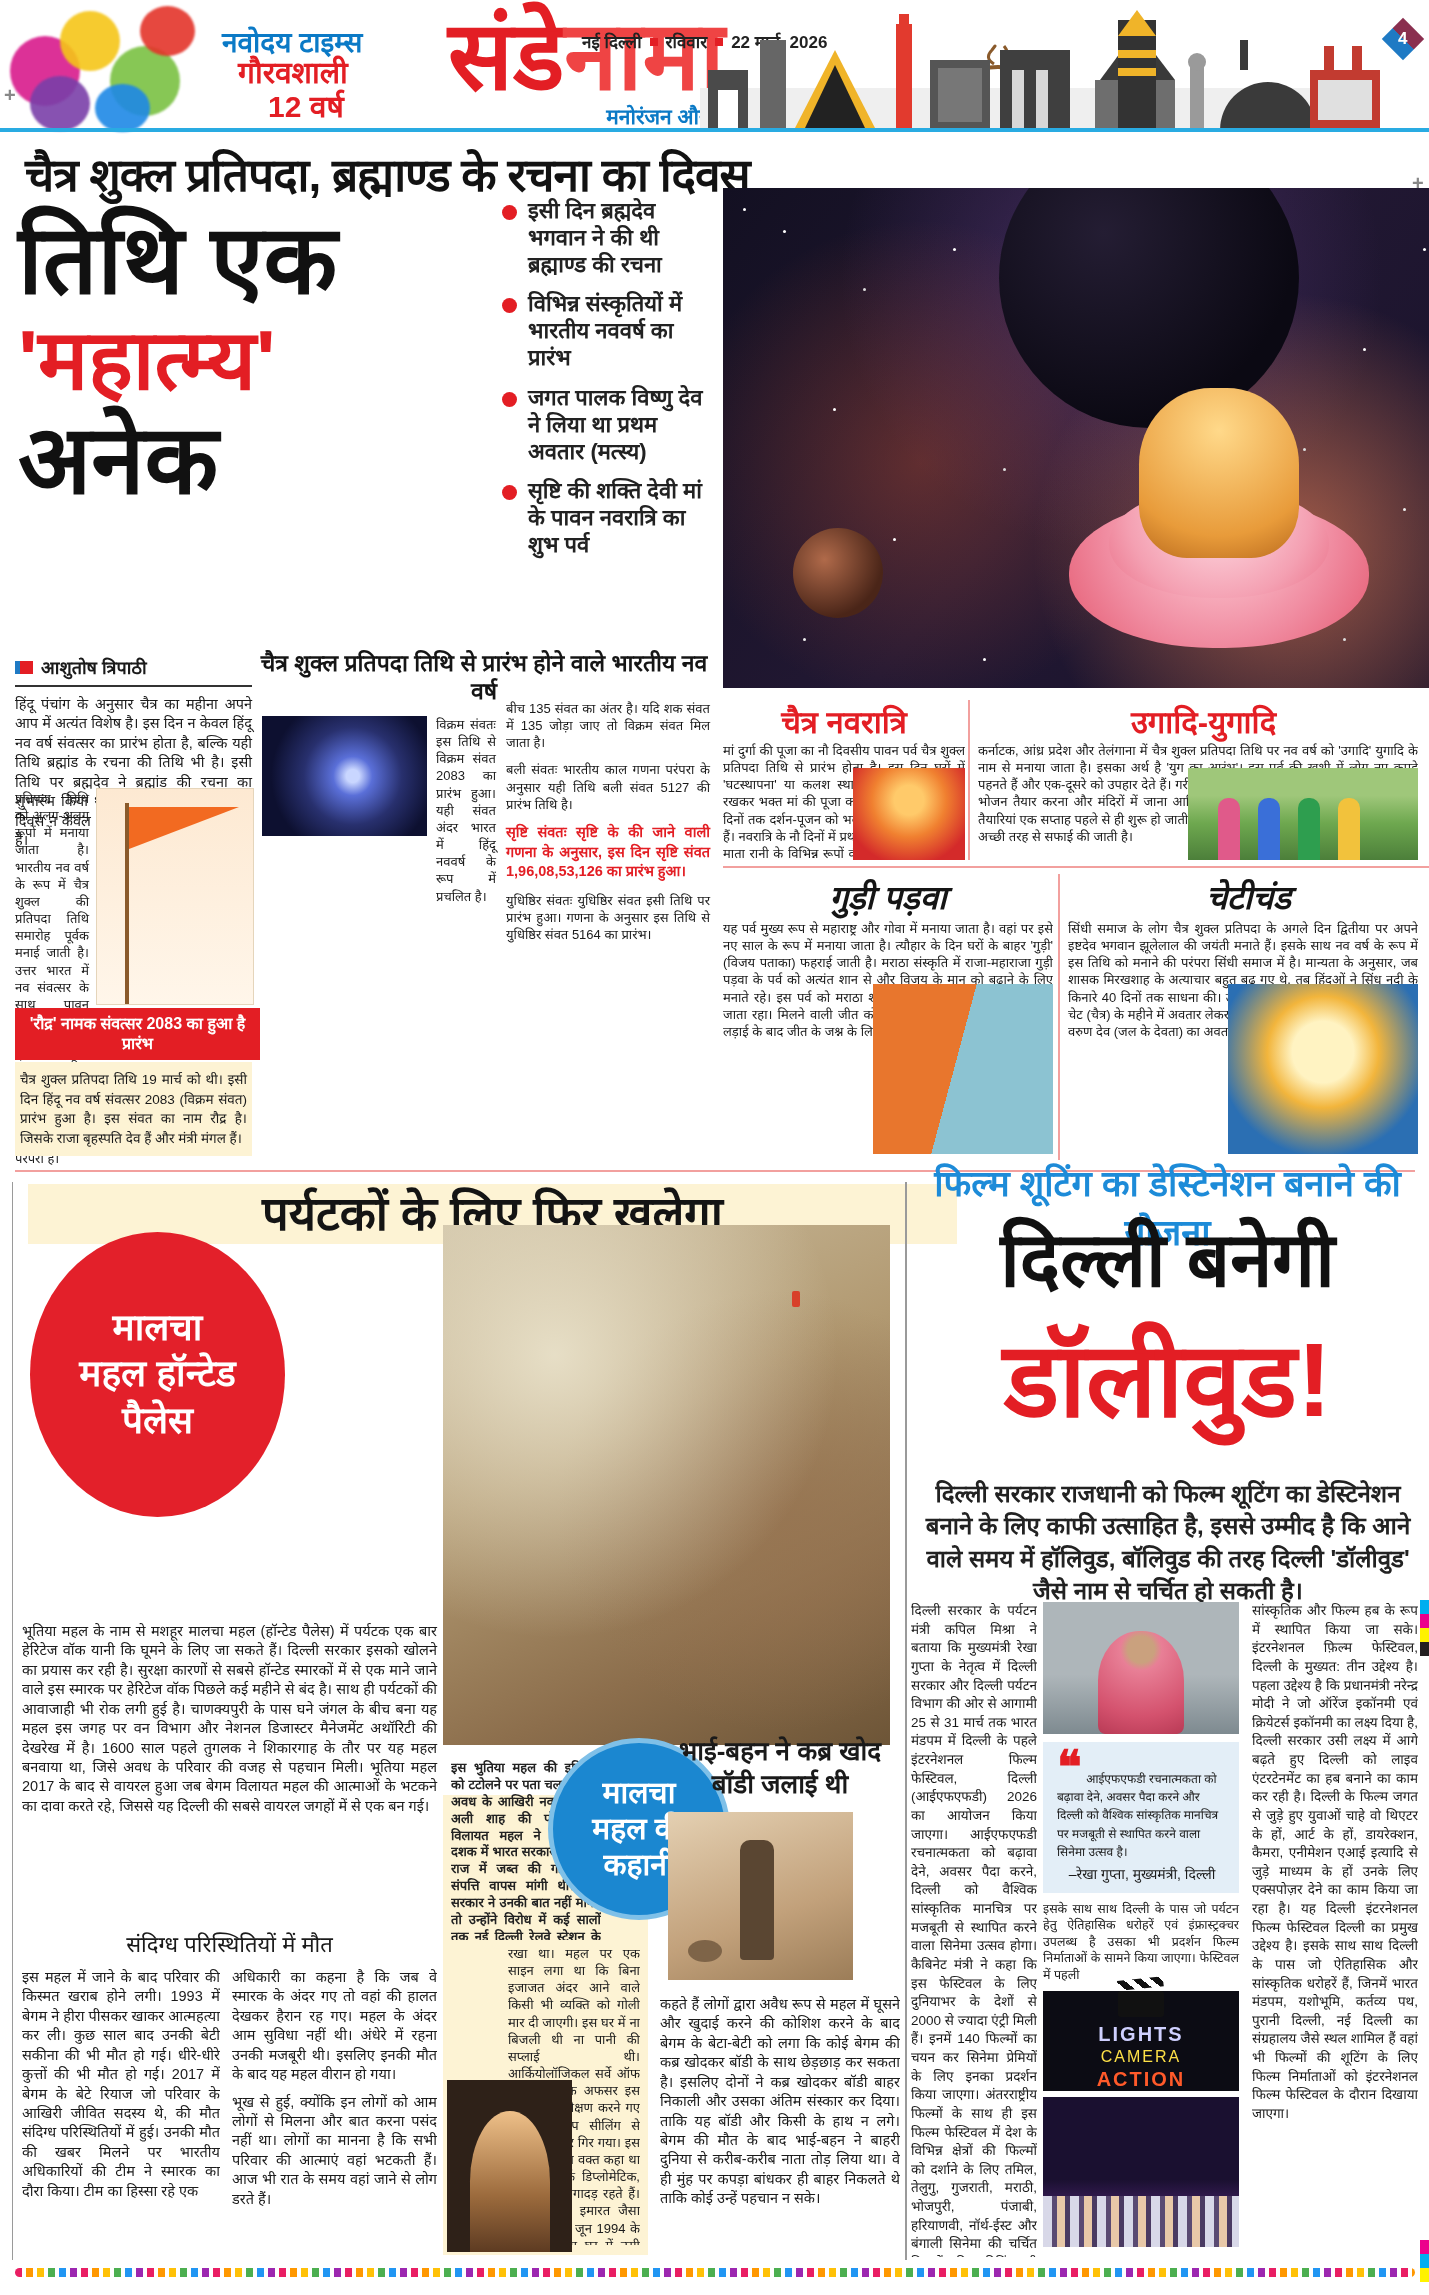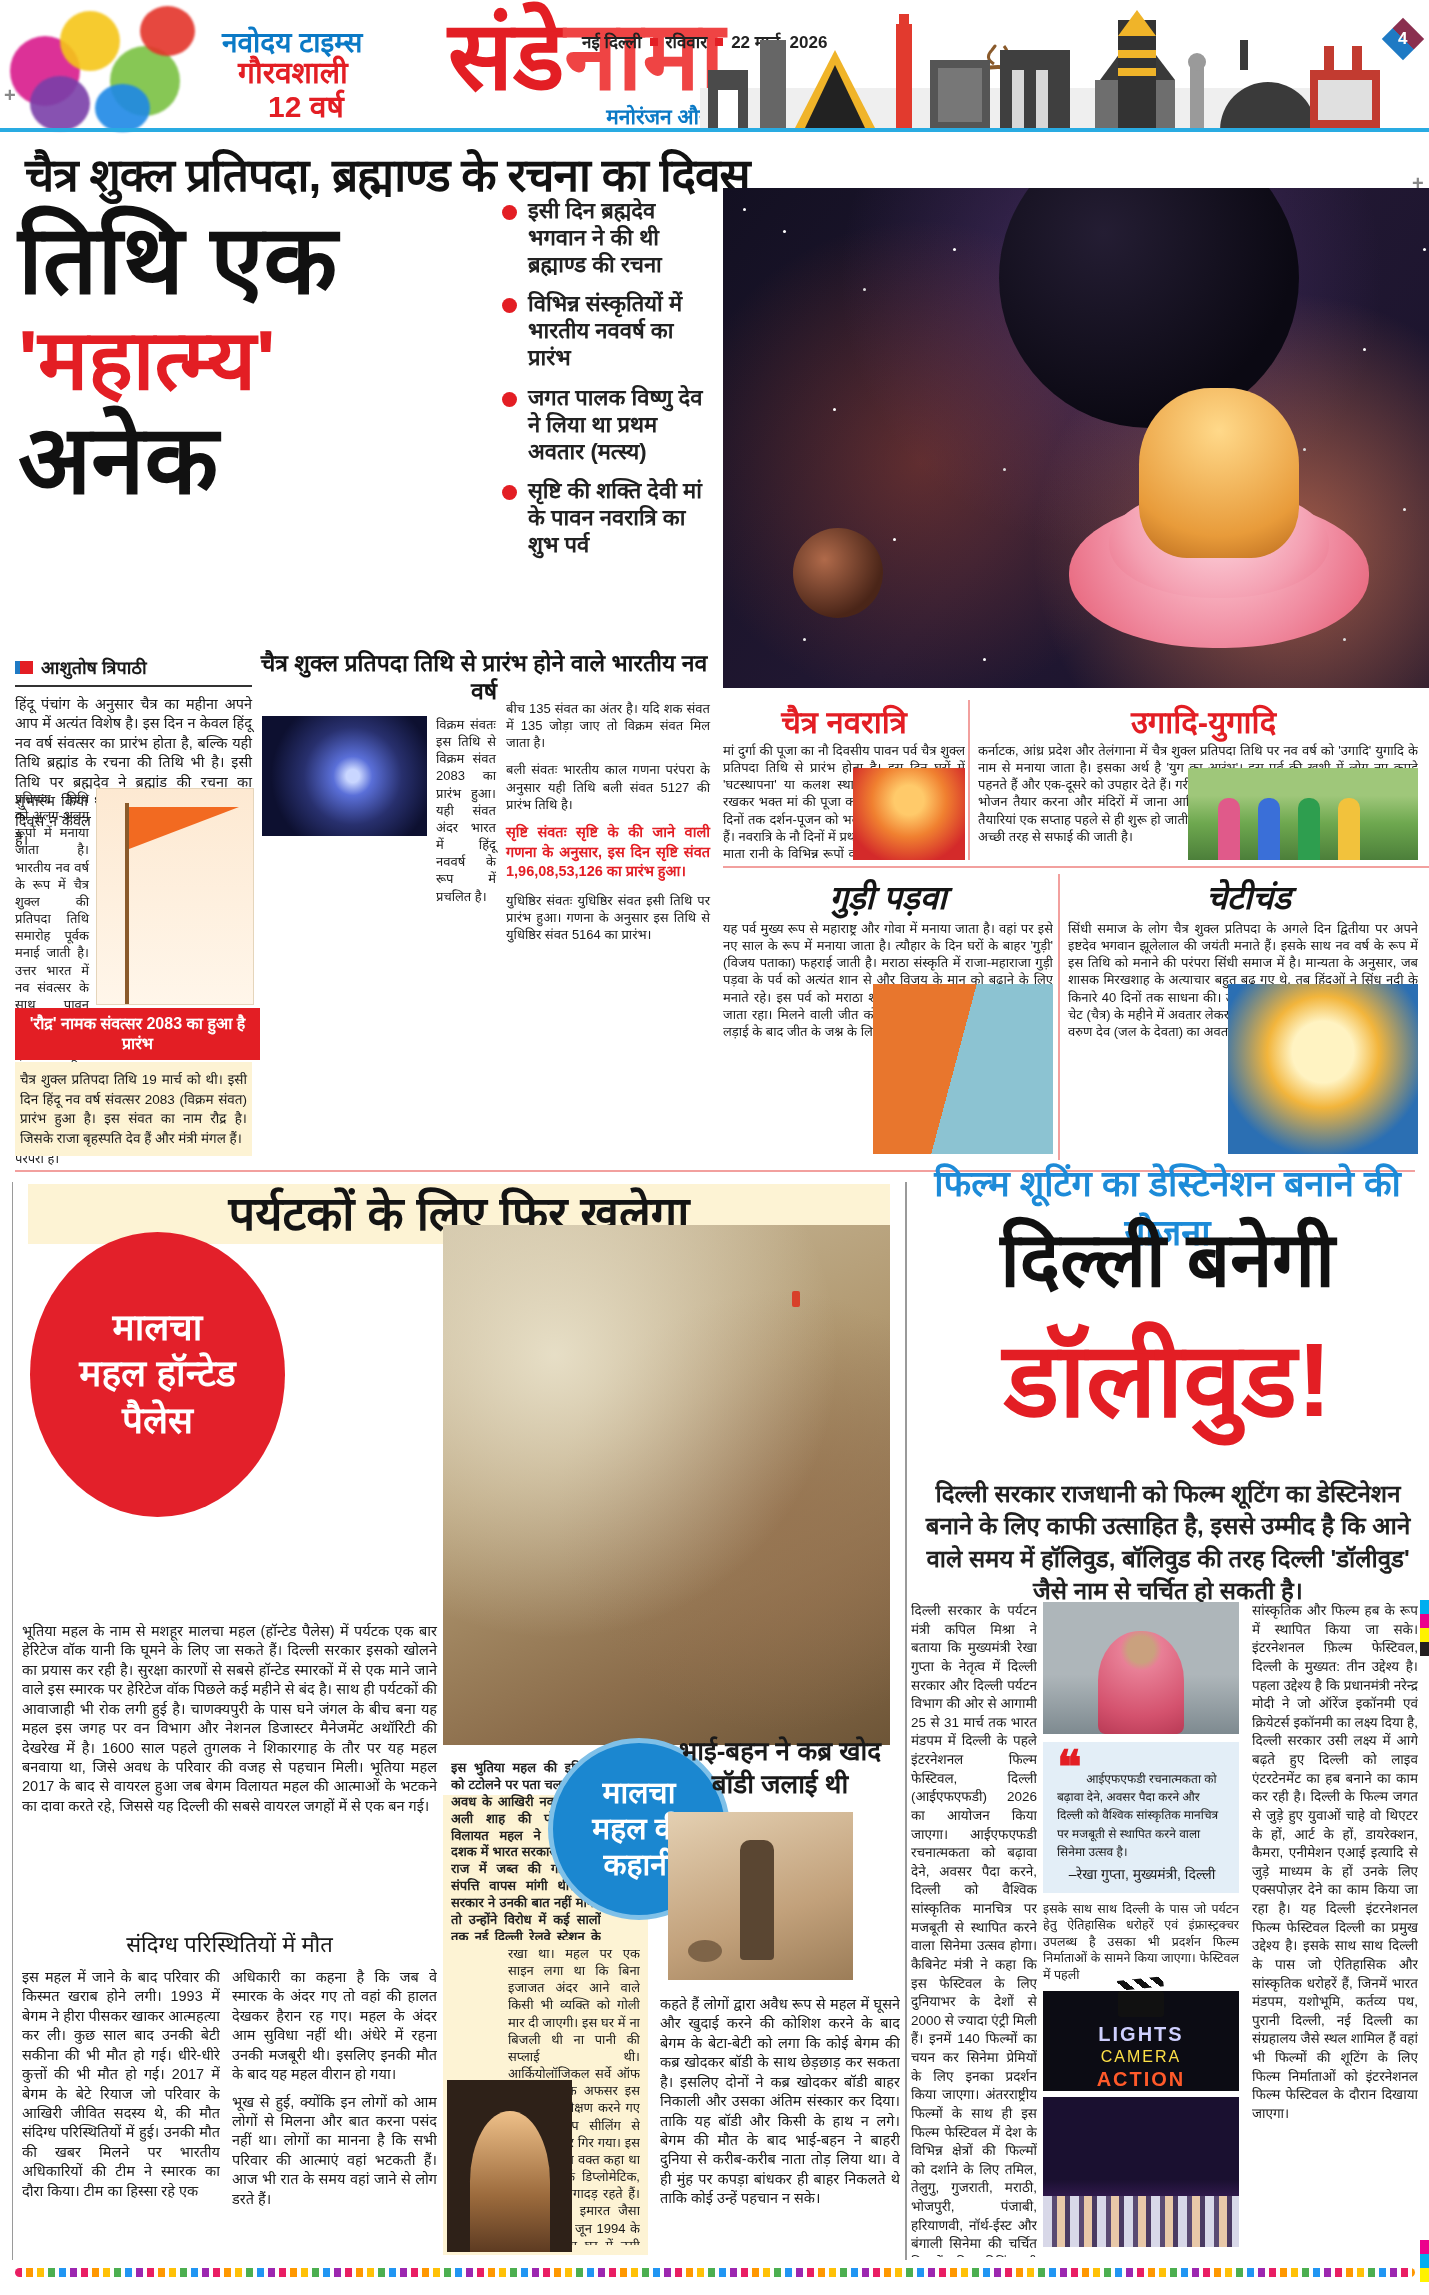--- a/index.html
+++ b/index.html
@@ -282,21 +282,21 @@
   <div class="abs ctr sec-head-blk" style="left:1068px;top:874px;width:361px;">चेटीचंड</div>
   <div class="abs" style="left:1068px;top:920px;width:350px;height:240px;">
     <div class="photo ph-jhulelal" style="right:0;top:64px;width:190px;height:170px;position:absolute;"></div>
     <p class="jt sm-txt" style="margin:0;width:350px;height:240px;overflow:hidden;">सिंधी समाज के लोग चैत्र शुक्ल प्रतिपदा के अगले दिन द्वितीया पर अपने इष्टदेव भगवान झूलेलाल की जयंती मनाते हैं। इसके साथ नव वर्ष के रूप में इस तिथि को मनाने की परंपरा सिंधी समाज में है। मान्यता के अनुसार, जब शासक मिरखशाह के अत्याचार बहुत बढ़ गए थे, तब हिंदुओं ने सिंधु नदी के किनारे 40 दिनों तक साधना की। उनकी प्रार्थना सुनकर भगवान झूलेलाल ने चेट (चैत्र) के महीने में अवतार लेकर भक्तों की रक्षा की। भगवान झूलेलाल को वरुण देव (जल के देवता) का अवतार माना जाता है।</p>
   </div>
 
   <div class="abs pinkline" style="left:15px;top:1170px;width:1400px;height:2px;"></div>
 
   <div class="abs grayline" style="left:12px;top:1182px;width:1px;height:1078px;"></div>
 
-  <div class="abs cream ctr" style="left:28px;top:1184px;width:862px;height:60px;">
+  <div class="abs cream ctr" style="left:28px;top:1184px;width:929px;height:60px;">
     <div style="font-size:47px;font-weight:800;color:#141414;line-height:60px;">पर्यटकों के लिए फिर खुलेगा</div>
   </div>
 
   <div class="photo ph-ruins" style="left:443px;top:1225px;width:447px;height:520px;">
     <div style="position:absolute;right:90px;top:66px;width:8px;height:16px;background:#d8402a;border-radius:2px;"></div>
   </div>
 
   <div class="abs circle-badge" style="left:30px;top:1232px;width:255px;height:285px;background:#e3202a;">
     <div style="font-size:37px;line-height:1.25;">
       <div>मालचा</div>

